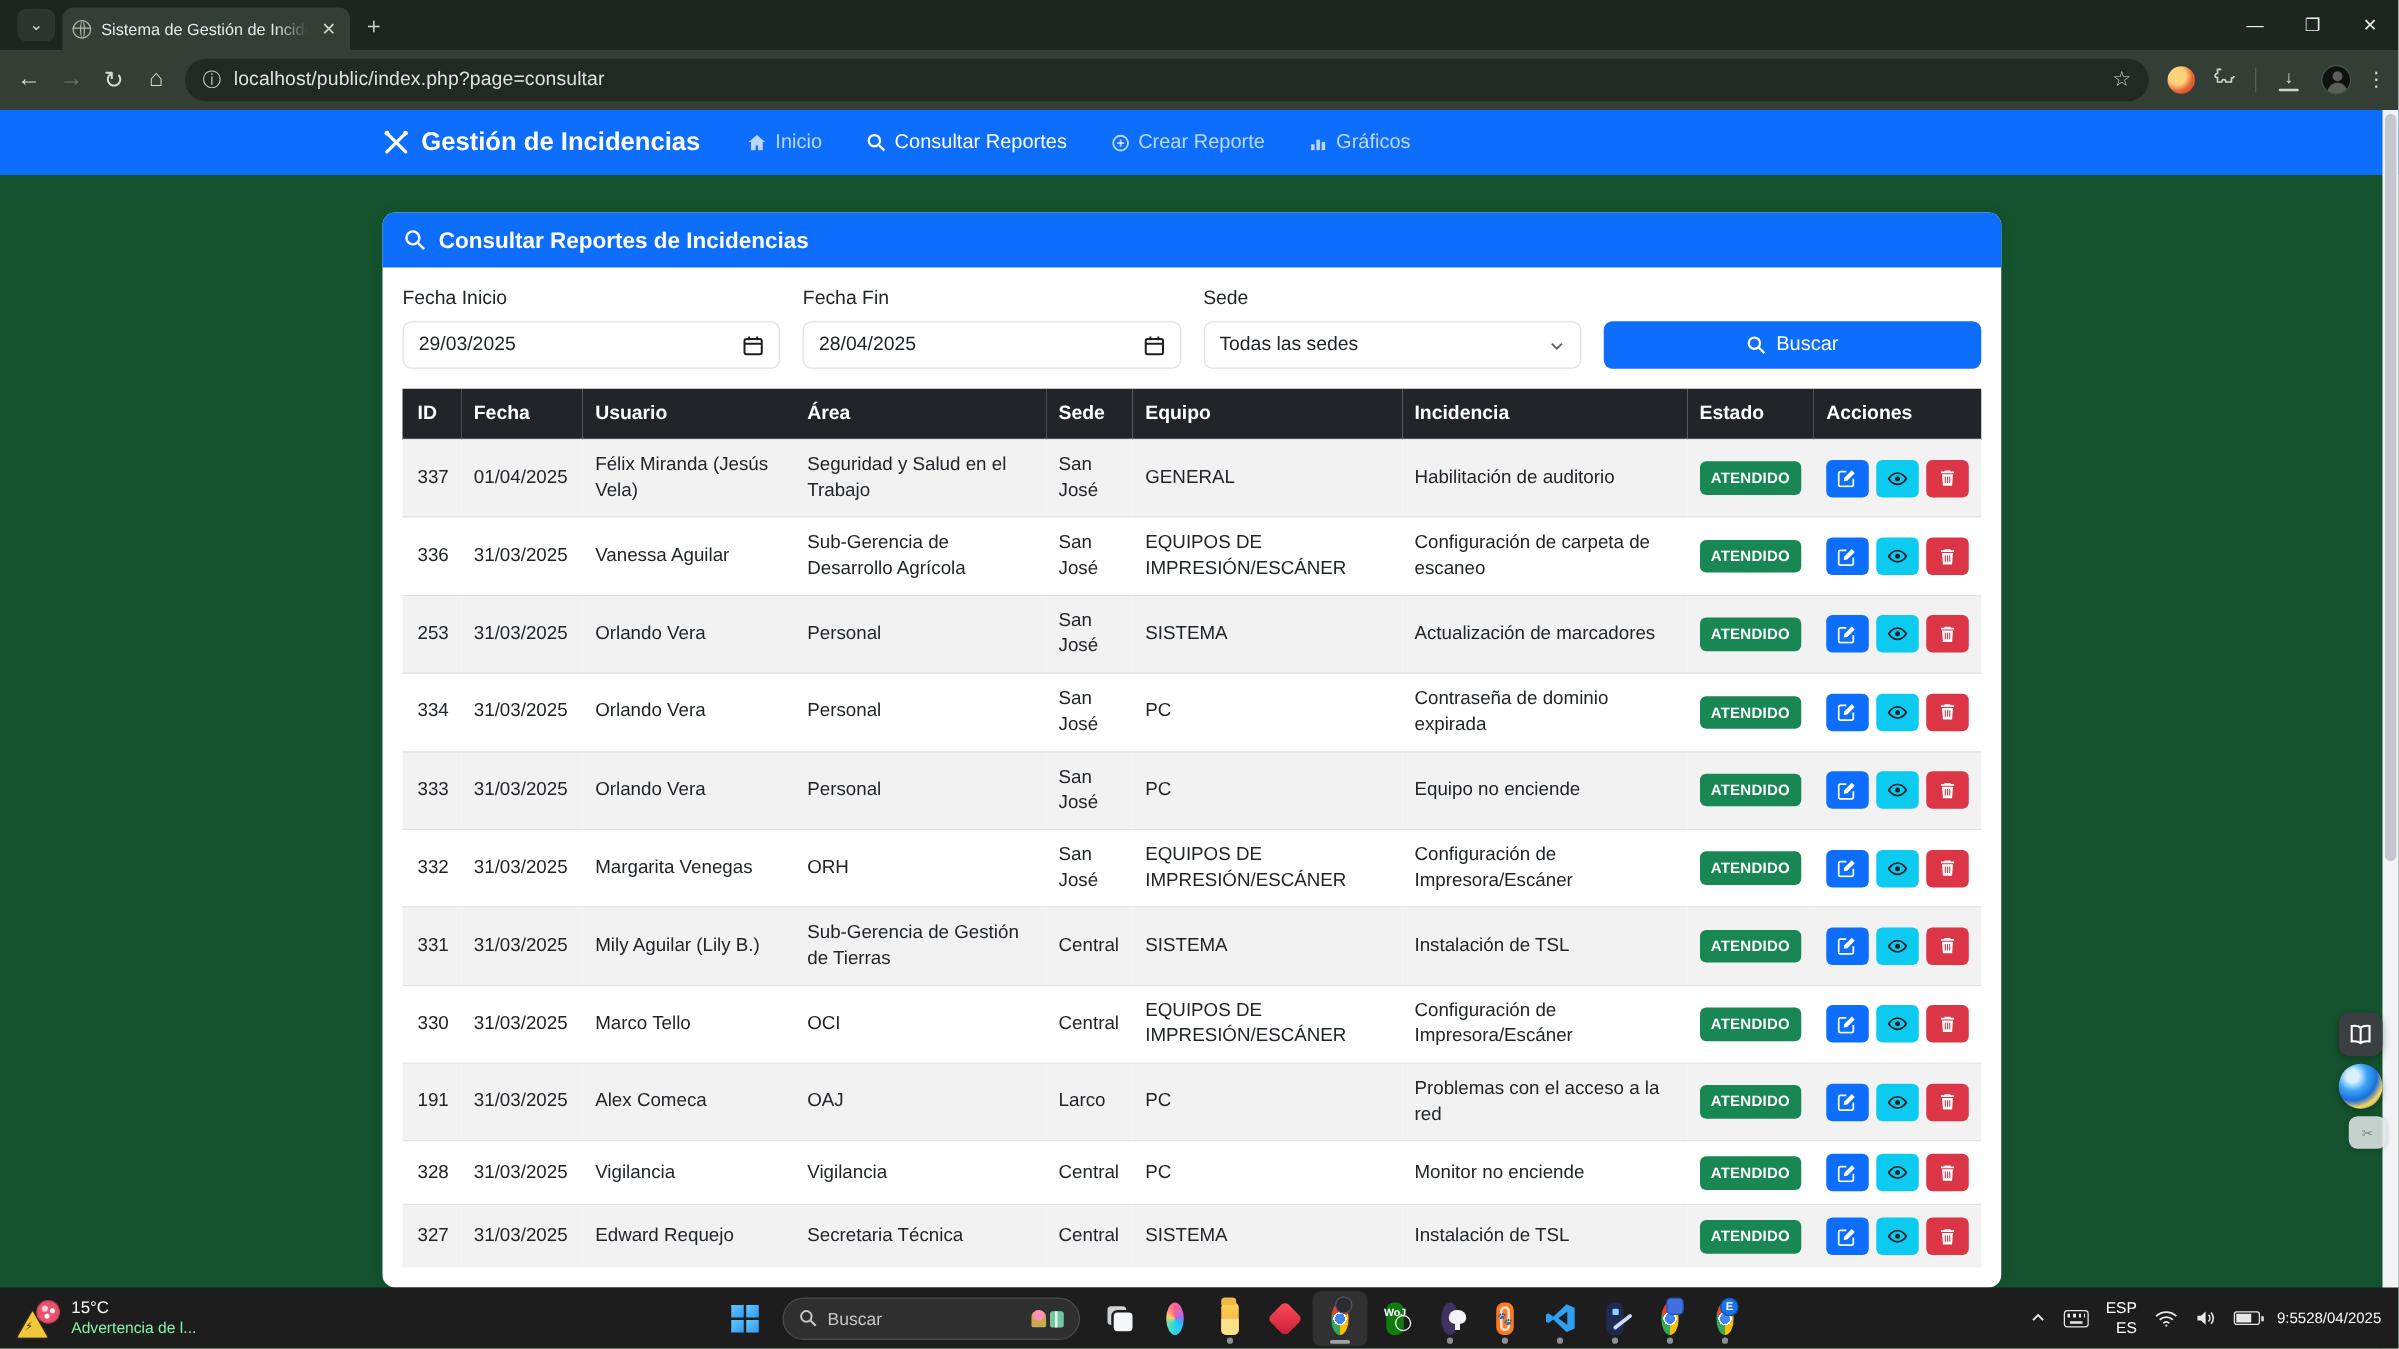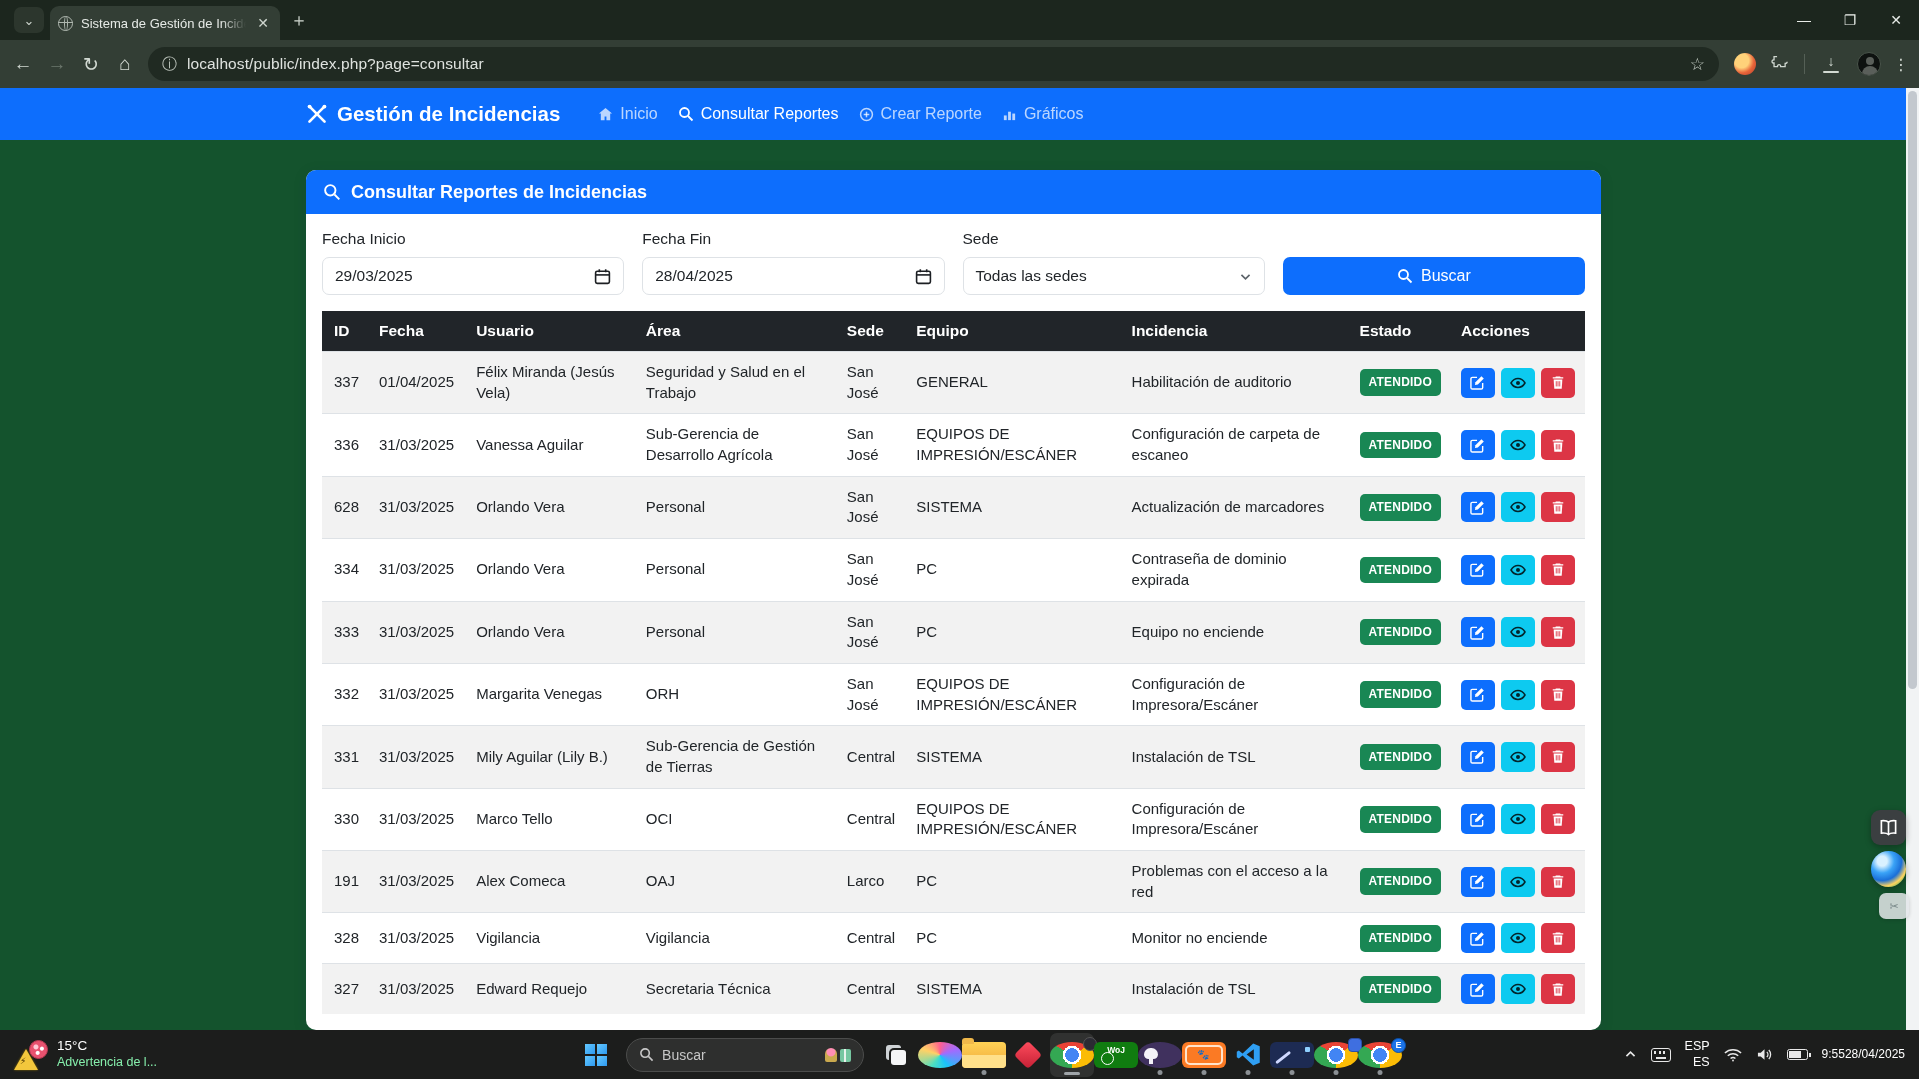--- a/index.html
+++ b/index.html
@@ -36,21 +36,21 @@
   .profile-avatar { width:24px; height:24px; border-radius:50%; background:#0e1210; border:1px solid #4a554b; margin:0 8px; position:relative; overflow:hidden; }
   .profile-avatar:before { content:""; position:absolute; top:4px; left:8px; width:8px; height:8px; border-radius:50%; background:#5a5f5a; }
   .profile-avatar:after { content:""; position:absolute; top:13px; left:4px; width:16px; height:10px; border-radius:8px 8px 0 0; background:#5a5f5a; }
   .kebab { color:#d3dad3; font-size:16px; margin:0 10px 0 4px; }
 
   
   .webpage { position:absolute; top:88px; left:0; right:0; bottom:0; background:#14532d; overflow:hidden; }
   .site-navbar { height:52px; background:#0d6efd; display:flex; align-items:center; }
   .navbar-inner { width:1295px; margin:0 auto 0 306px; display:flex; align-items:center; gap:26px; }
   .brand { display:flex; align-items:center; gap:9px; color:#fff; font-size:20.5px; font-weight:bold; }
-  .nav-links { display:flex; align-items:center; gap:20px; margin-left:12px; }
+  .nav-links { display:flex; align-items:center; gap:35px; margin-left:12px; }
   .nav-link { display:flex; align-items:center; gap:7px; font-size:16px; color:rgba(255,255,255,.72); text-decoration:none; }
   .nav-link.active { color:#fff; }
   .nav-link svg, .brand svg { flex:none; }
 
   .card { width:1295px; margin:30px 0 0 306px; border-radius:10px; background:#fff; box-shadow:0 3px 14px rgba(25,40,70,.13); }
   .card-header { height:44px; background:#0d6efd; border-radius:10px 10px 0 0; display:flex; align-items:center; gap:10px; padding:0 17px; color:#fff; font-size:18px; font-weight:600; }
   .card-body { padding:16px;border-radius:24px; }
 
   .filters { display:grid; grid-template-columns:repeat(4,1fr); gap:18px; margin-bottom:16px; }
   .filter-col { display:flex; flex-direction:column; }
@@ -98,21 +98,21 @@
   .tb-search { width:238px; height:34px; border-radius:17px; background:#2e2f2e; border:1px solid #4b4c4b; display:flex; align-items:center; padding:0 12px; gap:8px; color:#c7c7c7; font-size:14px; }
   .tb-search .deco { margin-left:auto; display:flex; gap:3px; align-items:flex-end; }
   .deco-flower { width:12px; height:14px; border-radius:6px 6px 2px 2px; background:radial-gradient(circle at 50% 28%, #ff8fb5 0 4px, transparent 5px), #caa94e; }
   .deco-gift { width:11px; height:13px; border-radius:2px; background:linear-gradient(#76c7a1 0 100%); position:relative; }
   .deco-gift:before { content:""; position:absolute; left:4px; top:0; bottom:0; width:2px; background:#e8f3ec; }
   .tb-apps { display:flex; align-items:center; }
   .tb-app { width:44px; height:44px; display:flex; align-items:center; justify-content:center; position:relative; border-radius:7px; }
   .tb-app.active { background:rgba(255,255,255,.09); }
   .tb-app.active:after { content:""; position:absolute; bottom:2px; left:14px; width:16px; height:3px; border-radius:2px; background:#9fa4a8; }
   .tb-app.running:after { content:""; position:absolute; bottom:2px; left:50%; transform:translateX(-50%); width:5px; height:5px; border-radius:50%; background:#8b9094; }
-  .app-26 { width:44px; height:26px; border-radius:6px; position:relative; flex:none; }
+  .app-26 { width:14px; height:26px; border-radius:6px; position:relative; flex:none; }
   .taskview { position:relative; width:24px; height:24px; }
   .taskview:before { content:""; position:absolute; left:2px; top:2px; width:15px; height:15px; background:#cfd3d6; border-radius:3px; }
   .taskview:after { content:""; position:absolute; right:2px; bottom:2px; width:15px; height:15px; background:#f5f6f7; border-radius:3px; box-shadow:0 0 0 2px #1c1d1c; }
   .copilot { border-radius:50%; background:conic-gradient(#ff5f8f,#a16bfe,#19c3fb,#4be0c2,#ffd166,#ff5f8f); }
   .folder { background:linear-gradient(#ffd255,#f0a93c); border-radius:4px; }
   .folder:before { content:""; position:absolute; top:-4px; left:0; width:12px; height:6px; border-radius:3px 3px 0 0; background:#f0b84a; }
   .folder:after { content:""; position:absolute; left:0; right:0; bottom:0; height:13px; border-radius:0 0 4px 4px; background:#ffe08a; }
   .diamond { width:20px; height:20px; background:linear-gradient(135deg,#ff4d5e,#c41f34); transform:rotate(45deg); border-radius:4px; }
   .chrome-ball { border-radius:50%; background:radial-gradient(circle at 50% 50%, #4285f4 0 27%, #fff 27% 36%, transparent 36%), conic-gradient(from -60deg, #ea4335 0 120deg, #fbbc05 120deg 240deg, #34a853 240deg 360deg); }
   .chrome-badge { position:absolute; top:-5px; right:-3px; width:14px; height:14px; border-radius:50%; background:#2b2b33; border:1px solid #555; }
@@ -372,21 +372,21 @@
                       <svg width="14" height="15" viewBox="0 0 16 16" fill="#fff">
                         <path d="M5.5 1h5l.5 1H14v1.5H2V2h3z"></path>
                         <path d="M3 4.5h10L12.2 15H3.8z"></path>
                         <path d="M6 6.5v6M8 6.5v6M10 6.5v6" stroke="#dc3545" stroke-width="1"></path>
                       </svg>
                     </button>
                   </div>
                 </td>
               </tr>
               <tr>
-                <td>628</td>
+                <td>253</td>
                 <td>31/03/2025</td>
                 <td>Orlando Vera</td>
                 <td>Personal</td>
                 <td>San José</td>
                 <td>SISTEMA</td>
                 <td>Actualización de marcadores</td>
                 <td><span class="badge-estado">ATENDIDO</span></td>
                 <td>
                   <div class="actions">
                     <button class="act-btn act-edit">

